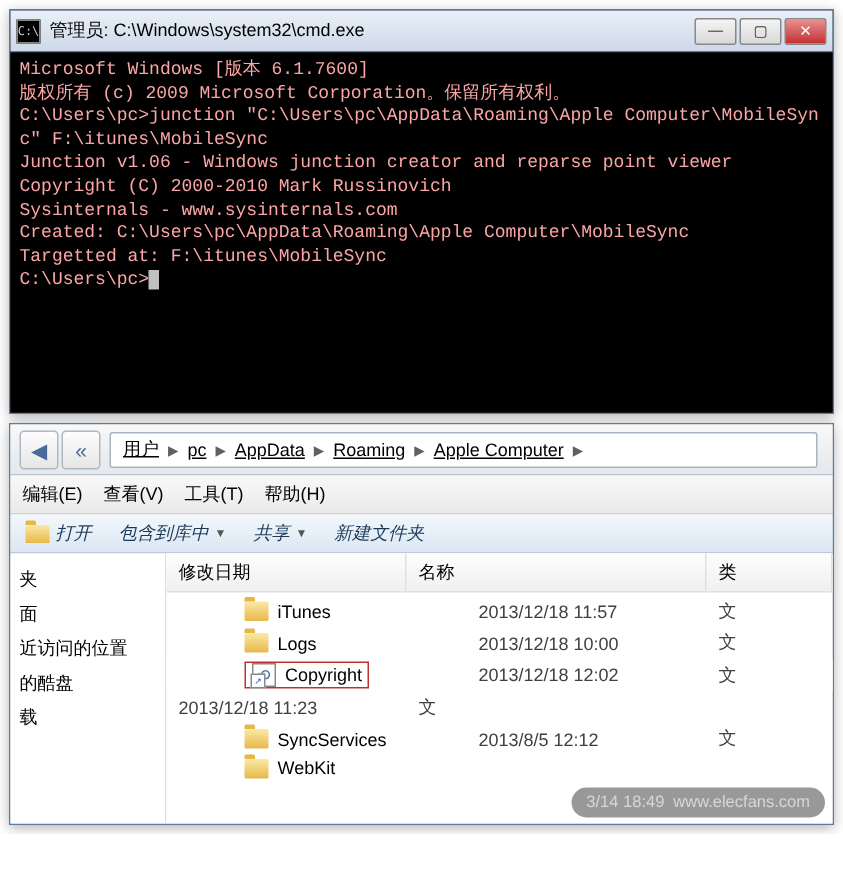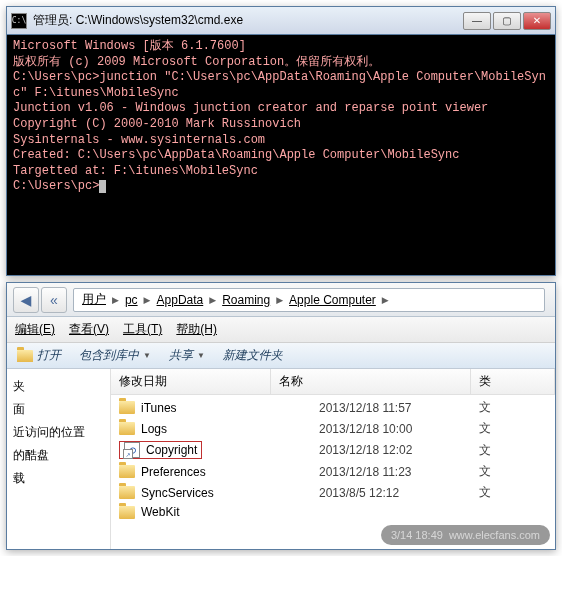--- a/index.html
+++ b/index.html
@@ -20,21 +20,21 @@
     
     .explorer { border: 1px solid #5a7ca0; margin: 6px; background: #fff; box-shadow: 0 2px 8px rgba(0,0,0,0.3); }
     .exp-nav { background: linear-gradient(to bottom, #f8f8f8, #e4e8ec); height: 34px; display: flex; align-items: center; padding: 0 6px; border-bottom: 1px solid #b8c4d0; }
     .nav-btn { width: 26px; height: 26px; border: 1px solid #b0b8c0; border-radius: 3px; background: linear-gradient(to bottom,#fdfdfd,#e6e6e6); display: flex; align-items: center; justify-content: center; margin-right: 2px; color: #4a6a9a; font-size: 14px; cursor: pointer; }
     .breadcrumb { flex: 1; height: 24px; border: 1px solid #a8b4c0; background: #fff; display: flex; align-items: center; padding: 0 4px; margin: 0 4px; border-radius: 2px; }
     .bc-seg { display: flex; align-items: center; }
     .bc-text { padding: 0 4px; cursor: pointer; text-decoration: underline; }
     .bc-arrow { color: #606060; font-size: 9px; padding: 0 2px; cursor: pointer; }
     
     .exp-menu { background: linear-gradient(to bottom,#f8f8f8,#eaeaea); padding: 4px 8px; border-bottom: 1px solid #d0d0d0; display: flex; gap: 14px; font-size: 12px; }
-    .menu-item { cursor: pointer; text-decoration: underline; }
+    .menu-item { cursor: pointer; }
     
     .exp-toolbar { background: linear-gradient(to bottom,#f3f7fb,#dbe7f3); padding: 4px 10px; border-bottom: 1px solid #c0cad6; display: flex; gap: 18px; align-items: center; font-size: 12px; }
     .tb-btn { display: flex; align-items: center; gap: 4px; cursor: pointer; color: #1a3a5a; font-style: italic; }
     .tb-btn .arr { font-size: 8px; color: #555; }
     .folder-ico-sm { width: 16px; height: 12px; background: linear-gradient(to bottom,#fce9a5,#e6b84a); border-radius: 1px 1px 0 0; position: relative; }
     .folder-ico-sm::before { content:''; position:absolute; top:-3px; left:0; width:7px; height:3px; background:#e6b84a; border-radius:1px 1px 0 0; }
     
     .exp-body { display: flex; min-height: 180px; }
     .exp-side { width: 104px; border-right: 1px solid #e0e0e0; padding: 6px 4px; background: #fff; }
     .side-item { padding: 3px 2px; font-size: 12px; color: #000; cursor: pointer; white-space: nowrap; overflow: hidden; }
@@ -44,21 +44,21 @@
     .col { padding: 4px 8px; border-right: 1px solid #e0e0e0; }
     .col-name { width: 200px; }
     .col-date { width: 160px; }
     .col-type { flex: 1; }
     
     .file-list { padding: 2px 0; }
     .file-row { display: flex; align-items: center; padding: 2px 0; font-size: 12px; cursor: pointer; }
     .file-row.sel { background: #fff; }
     .file-row.sel .fr-name-inner { border: 1px solid #c03030; padding: 0 4px; }
     .fr-name { width: 200px; display: flex; align-items: center; gap: 6px; padding-left: 8px; }
-    .fr-name-inner { display: flex; align-items: center; gap: 6px; }
+    .fr-name-inner { display: flex; align-items: center; gap: 6px; margin-left: 44px; }
     .fr-date { width: 160px; color: #404040; padding-left: 8px; }
     .fr-type { flex: 1; padding-left: 8px; color: #404040; }
     
     .folder-ico { width: 16px; height: 13px; background: linear-gradient(to bottom,#fce9a5,#e6b84a); border-radius: 1px; position: relative; flex-shrink: 0; }
     .folder-ico::before { content:''; position:absolute; top:-3px; left:0; width:7px; height:3px; background:#e6b84a; border-radius:1px 1px 0 0; }
     .shortcut-ico { width: 16px; height: 16px; background: #fff; border: 1px solid #888; position: relative; flex-shrink: 0; display:flex; align-items:center; justify-content:center; font-size:10px; color:#2a5aaa; }
     .shortcut-ico::after { content:'↗'; position:absolute; bottom:-2px; left:-2px; width:8px; height:8px; background:#fff; border:1px solid #888; font-size:6px; display:flex; align-items:center; justify-content:center; }
     
     .watermark { position: absolute; right: 12px; bottom: 5px; color: rgba(255,255,255,0.6); font-size: 11px; background: rgba(0,0,0,0.4); padding: 4px 10px; border-radius: 10px; display:flex; align-items:center; gap:6px; }
     .wrap { position: relative; }
@@ -173,26 +173,20 @@
               <div class="fr-name">
                 <div class="fr-name-inner">
                   <span class="shortcut-ico">⟲</span>
                   <span>Copyright</span>
                 </div>
               </div>
               <div class="fr-date">2013/12/18 12:02</div>
               <div class="fr-type">文</div>
             </div>
             <div class="file-row">
-              <div class="fr-name">
-                <div class="fr-name-inner">
-                  <span class="folder-ico"></span>
-                  <span>Preferences</span>
-                </div>
-              </div>
               <div class="fr-date">2013/12/18 11:23</div>
               <div class="fr-type">文</div>
             </div>
             <div class="file-row">
               <div class="fr-name">
                 <div class="fr-name-inner">
                   <span class="folder-ico"></span>
                   <span>SyncServices</span>
                 </div>
               </div>

